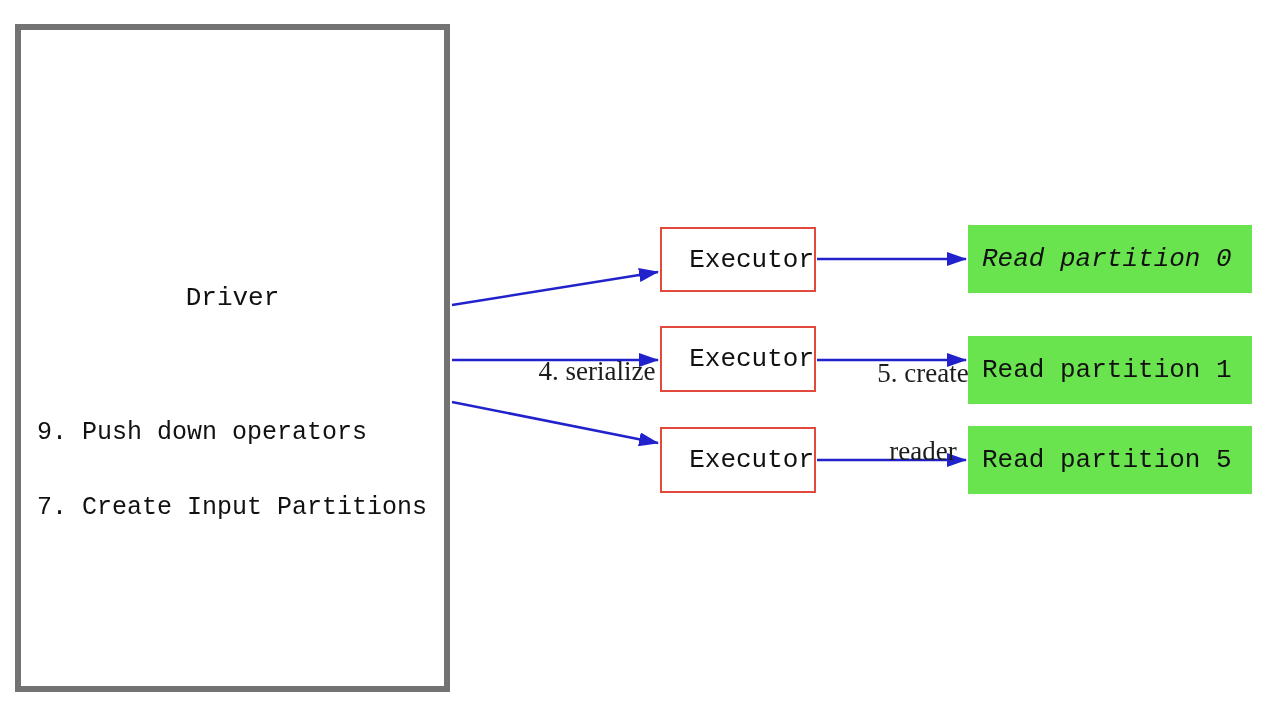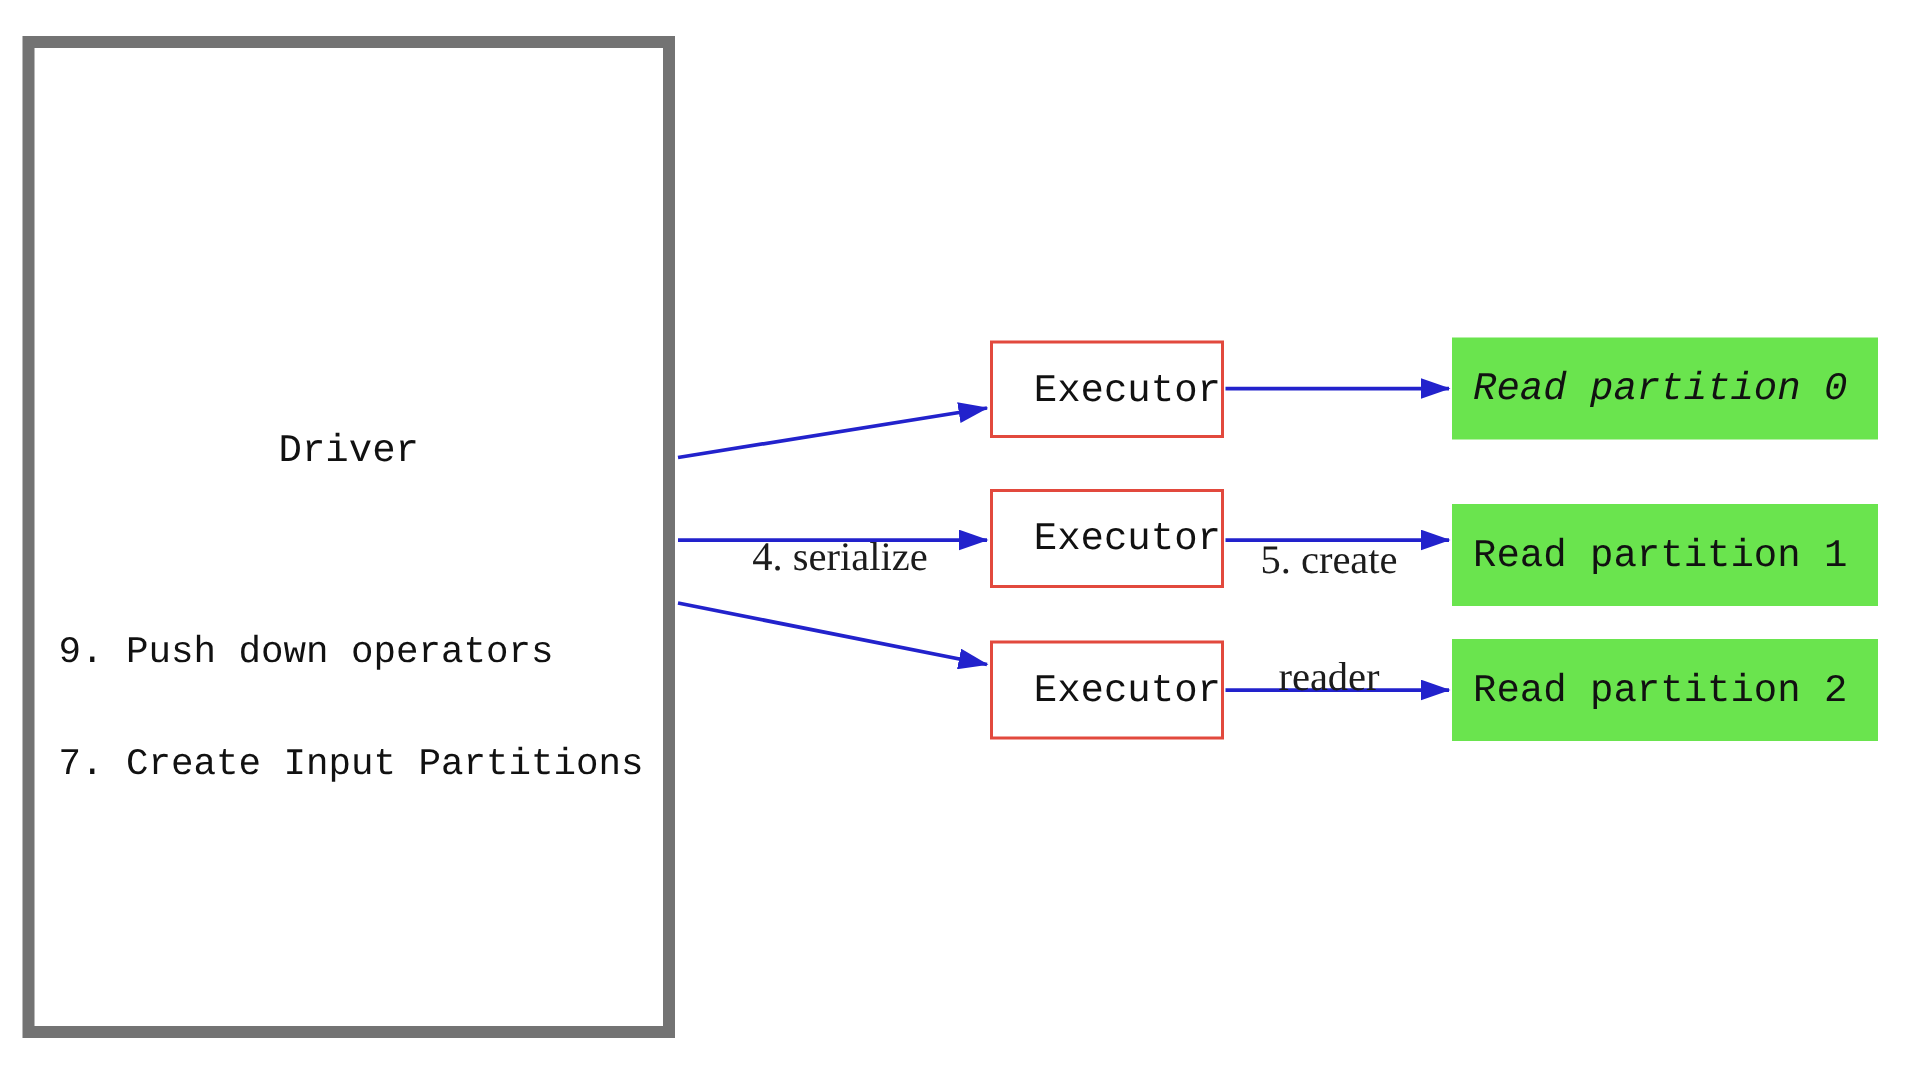--- a/index.html
+++ b/index.html
@@ -26,21 +26,21 @@
   .box {
     position: absolute;
     box-sizing: border-box;
     background: #ffffff;
   }
   .driver-box {
     left: 15px;
     top: 24px;
     width: 435px;
     height: 668px;
-    border: 8px solid #737373;
+    border: 6px solid #737373;
   }
   .driver-title {
     position: absolute;
     top: 253px;
     left: 0;
     width: 100%;
     text-align: center;
     font-size: 26px;
     white-space: pre;
   }
@@ -82,20 +82,21 @@
   .part-1 { top: 336px; }
   .part-2 { top: 426px; }
   .edge-label {
     position: absolute;
     font-family: "Liberation Serif", "DejaVu Serif", serif;
     font-size: 27px;
     line-height: 26px;
     text-align: center;
     color: #1c1c1c;
     white-space: pre;
+    padding-left: 37px;
   }
   .label-serialize {
     left: 450px;
     top: 306px;
     width: 220px;
   }
   .label-reader {
     left: 806px;
     top: 308px;
     width: 160px;
@@ -138,21 +139,21 @@
     <span>Executor</span>
   </div>
 
   <div class="box partition-box part-0">
     <span>Read partition 0</span>
   </div>
   <div class="box partition-box part-1">
     <span>Read partition 1</span>
   </div>
   <div class="box partition-box part-2">
-    <span>Read partition 2</span>
+    <span>Read partition 5</span>
   </div>
 
   <div class="edge-label label-serialize">
     <div>4. serialize</div>
   </div>
 
   <div class="edge-label label-reader">
     <div>5. create</div>
     <div>reader</div>
   </div>

